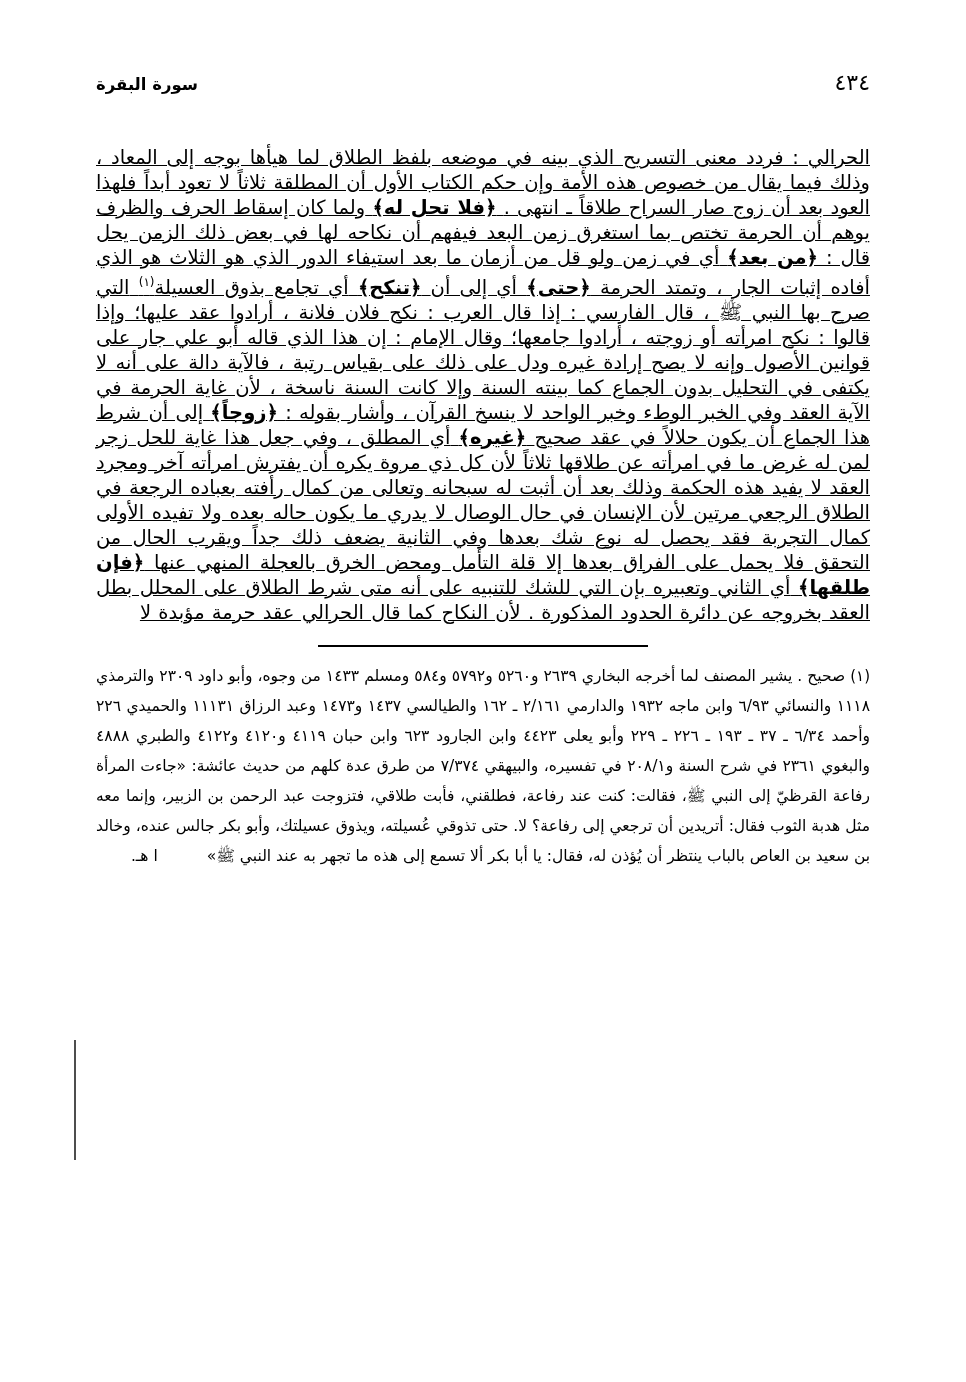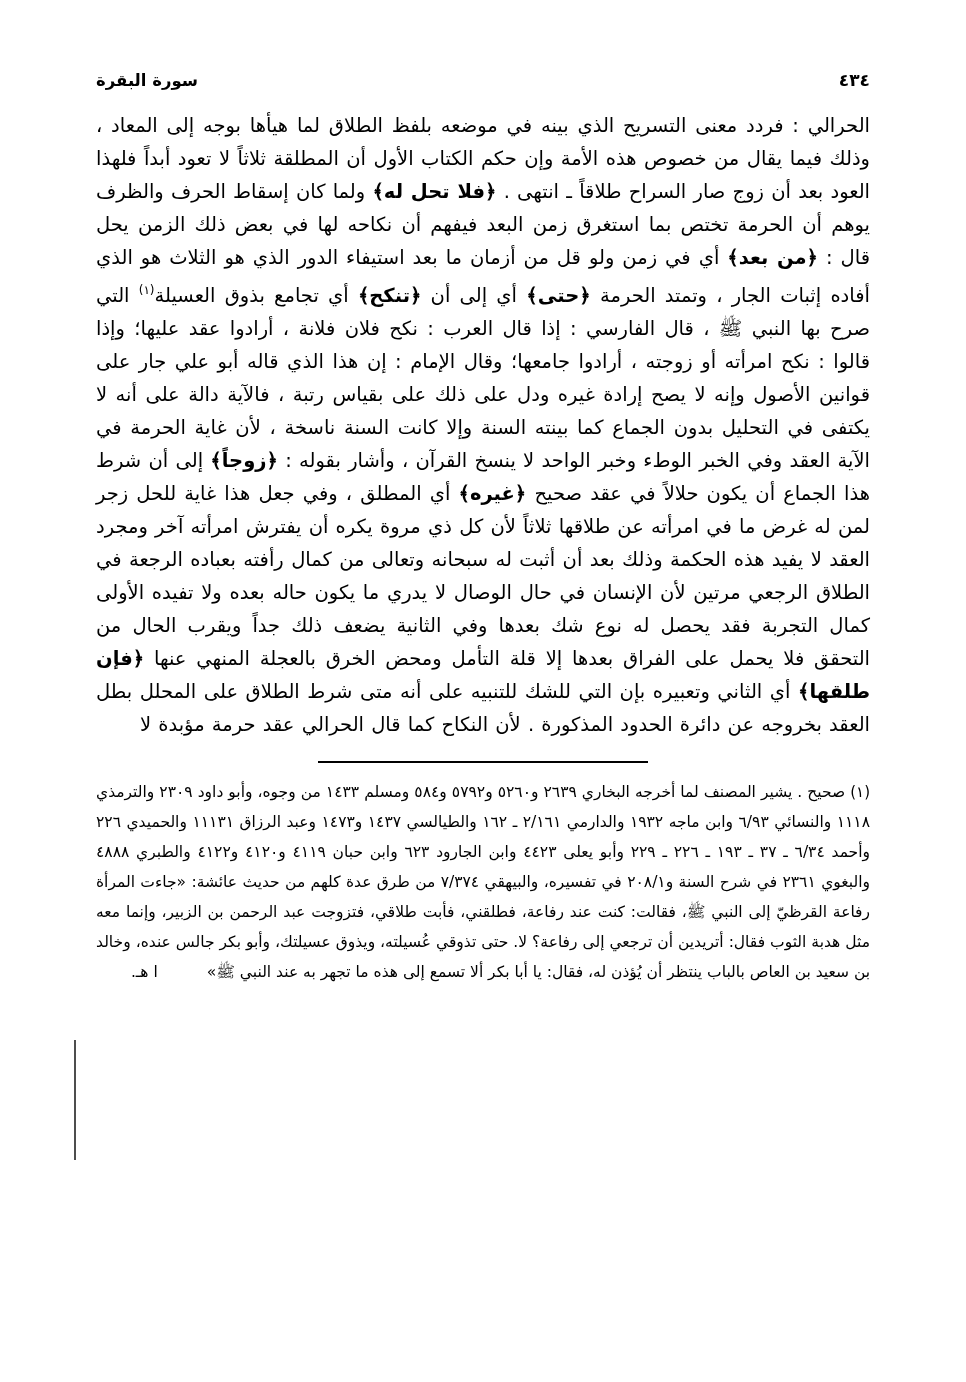--- a/index.html
+++ b/index.html
@@ -32,31 +32,32 @@
     font-size: 16px;
     font-weight: bold;
     letter-spacing: 0.5px;
     padding-bottom: 6px;
   }
   .header .sura {
     font-size: 16.5px;
     font-weight: bold;
   }
   .header .pageno {
-    font-size: 17px;
-    font-weight: bold;
+    font-size: 22px;
+    font-weight: normal;
   }
   
   .body-text {
-    margin-top: 13px;
+    margin-top: 44px;
     font-size: 19.5px;
-    line-height: 33px;
+    line-height: 25px;
     text-align: justify;
     text-align-last: right;
     word-spacing: 1px;
+    text-decoration: underline;
   }
   .body-text p {
     margin: 0;
   }
   .q {
     font-weight: bold;
   }
   sup.fn {
     font-size: 12px;
     vertical-align: super;

